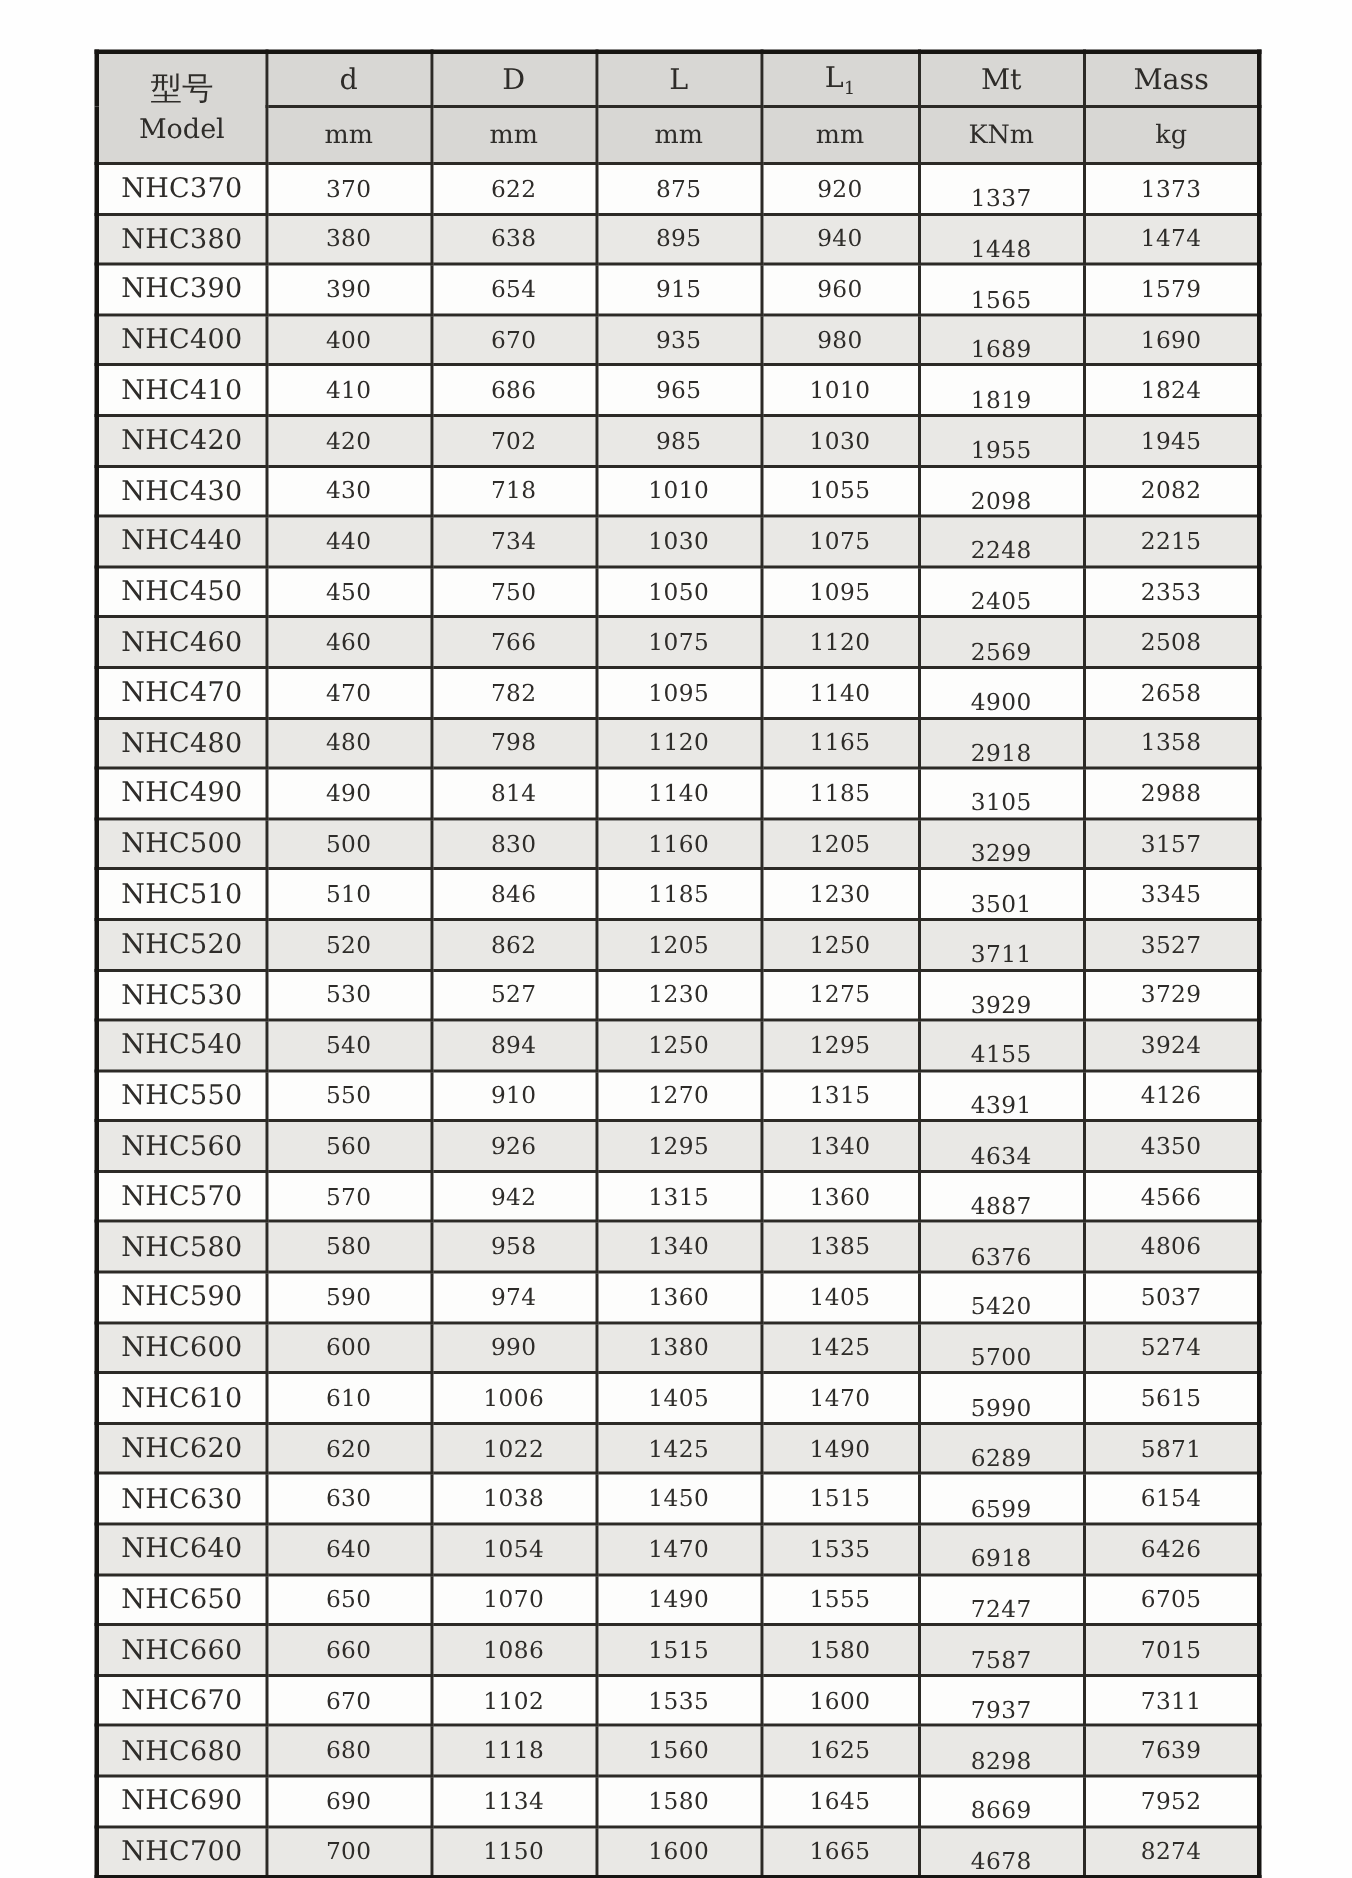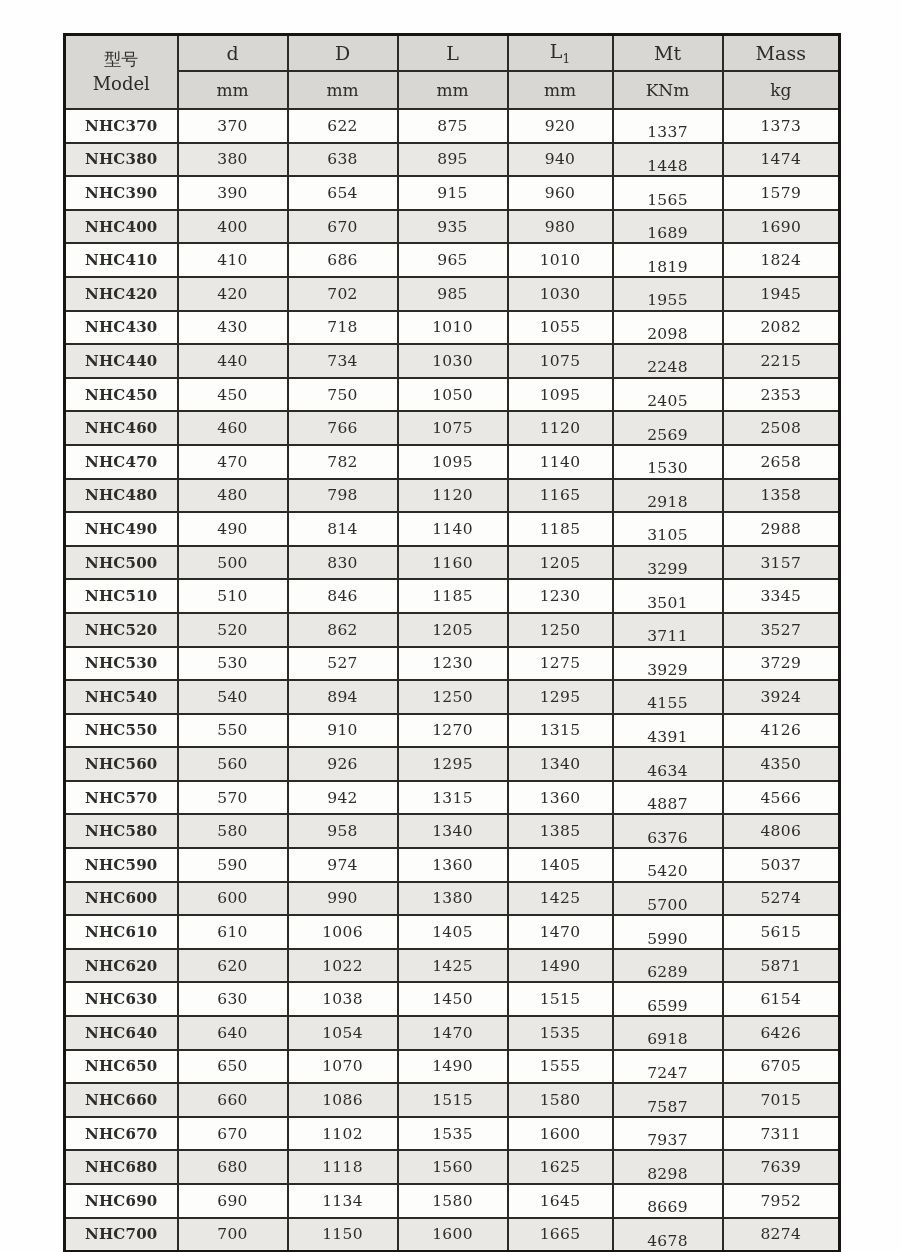--- a/index.html
+++ b/index.html
@@ -42,21 +42,21 @@
   col.c-Mass { width: 117px; }
 
   thead th {
     background: #d8d7d4;
     font-weight: normal;
   }
   th.model-h {
     font-size: 18px;
     line-height: 1.45;
   }
-  th.model-h .zh { font-size: 17px; }
+  th.model-h .zh { font-size: 21px; }
   th.col-h {
     height: 34px;
     font-size: 19px;
   }
   th.col-h sub {
     font-size: 12px;
   }
   th.unit-h {
     height: 36px;
     font-size: 17px;
@@ -66,23 +66,22 @@
   tbody td {
     height: 30.6px;
     font-size: 15.5px;
     background: #fdfdfc;
     letter-spacing: 0.3px;
   }
   tbody tr:nth-child(even) td {
     background: #e9e8e5;
   }
   tbody td.model {
-    font-size: 15px;
+    font-size: 18px;
     letter-spacing: 0.2px;
-    font-weight: bold;
   }
   tbody td.mt {
     vertical-align: bottom;
     line-height: 1.05;
     padding-bottom: 1px;
   }
 </style>
 </head>
 <body>
 
@@ -209,21 +208,21 @@
           <td>1120</td>
           <td class="mt">2569</td>
           <td>2508</td>
         </tr>
         <tr>
           <td class="model">NHC470</td>
           <td>470</td>
           <td>782</td>
           <td>1095</td>
           <td>1140</td>
-          <td class="mt">1530</td>
+          <td class="mt">4900</td>
           <td>2658</td>
         </tr>
         <tr>
           <td class="model">NHC480</td>
           <td>480</td>
           <td>798</td>
           <td>1120</td>
           <td>1165</td>
           <td class="mt">2918</td>
           <td>1358</td>

